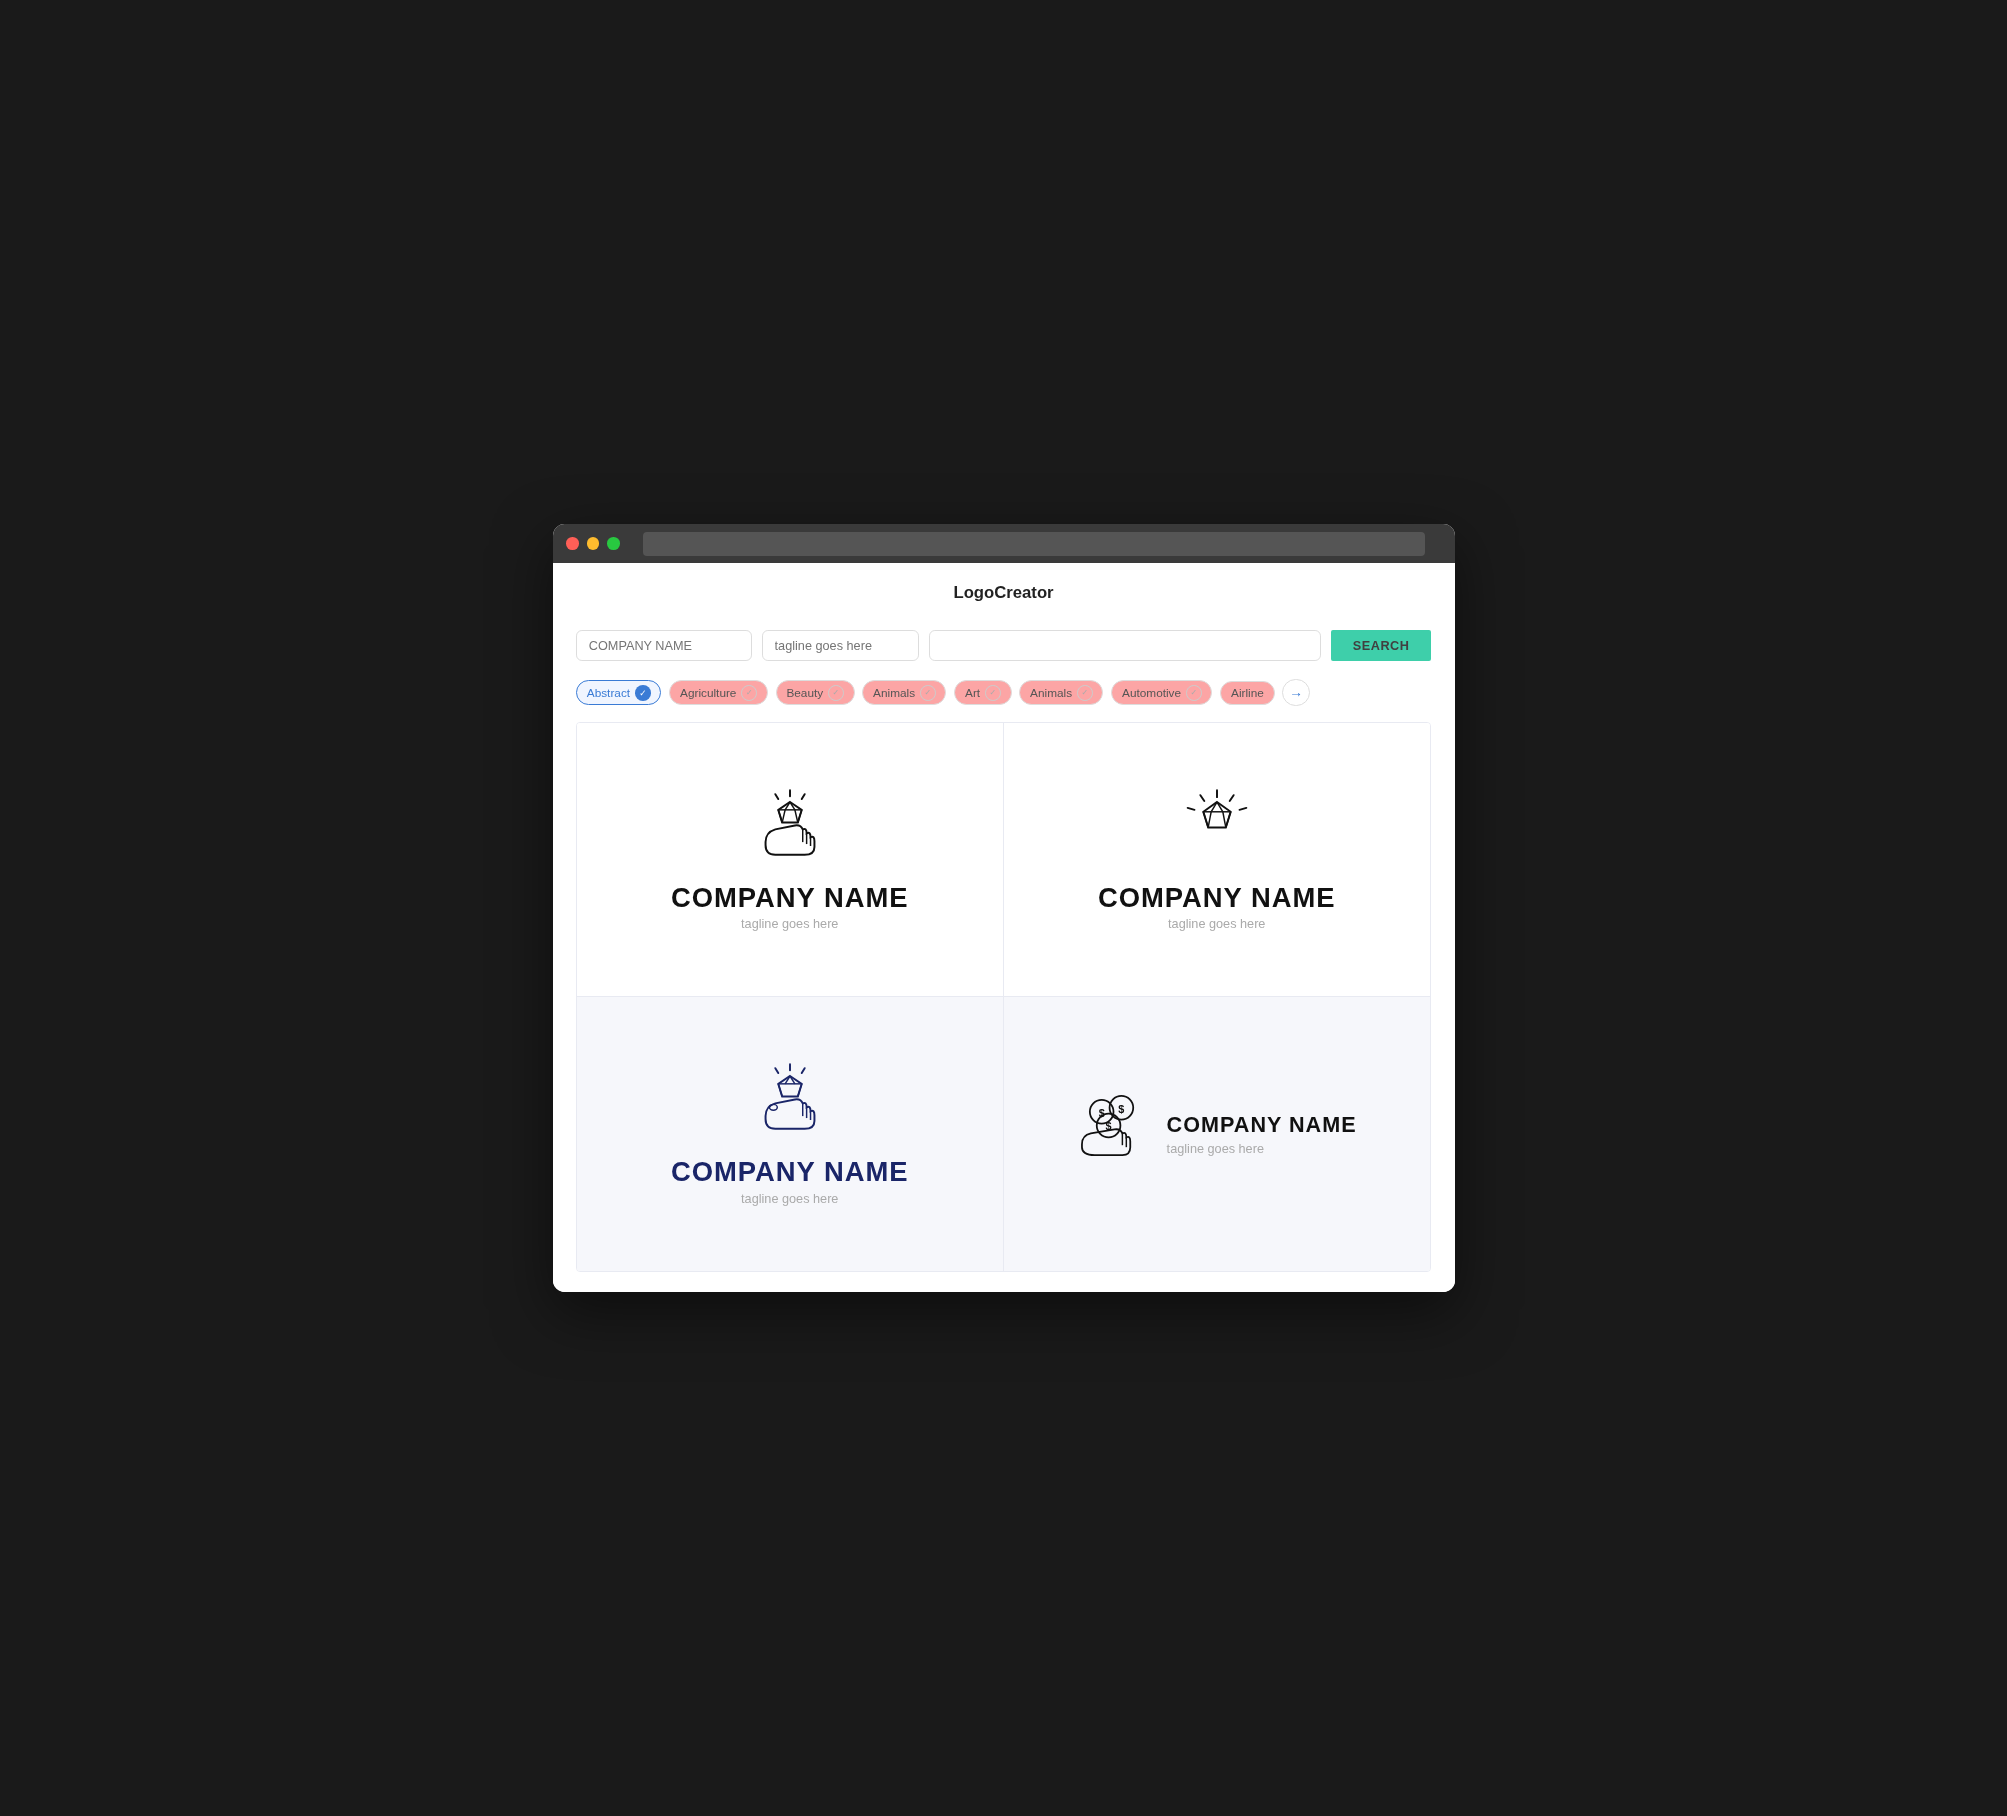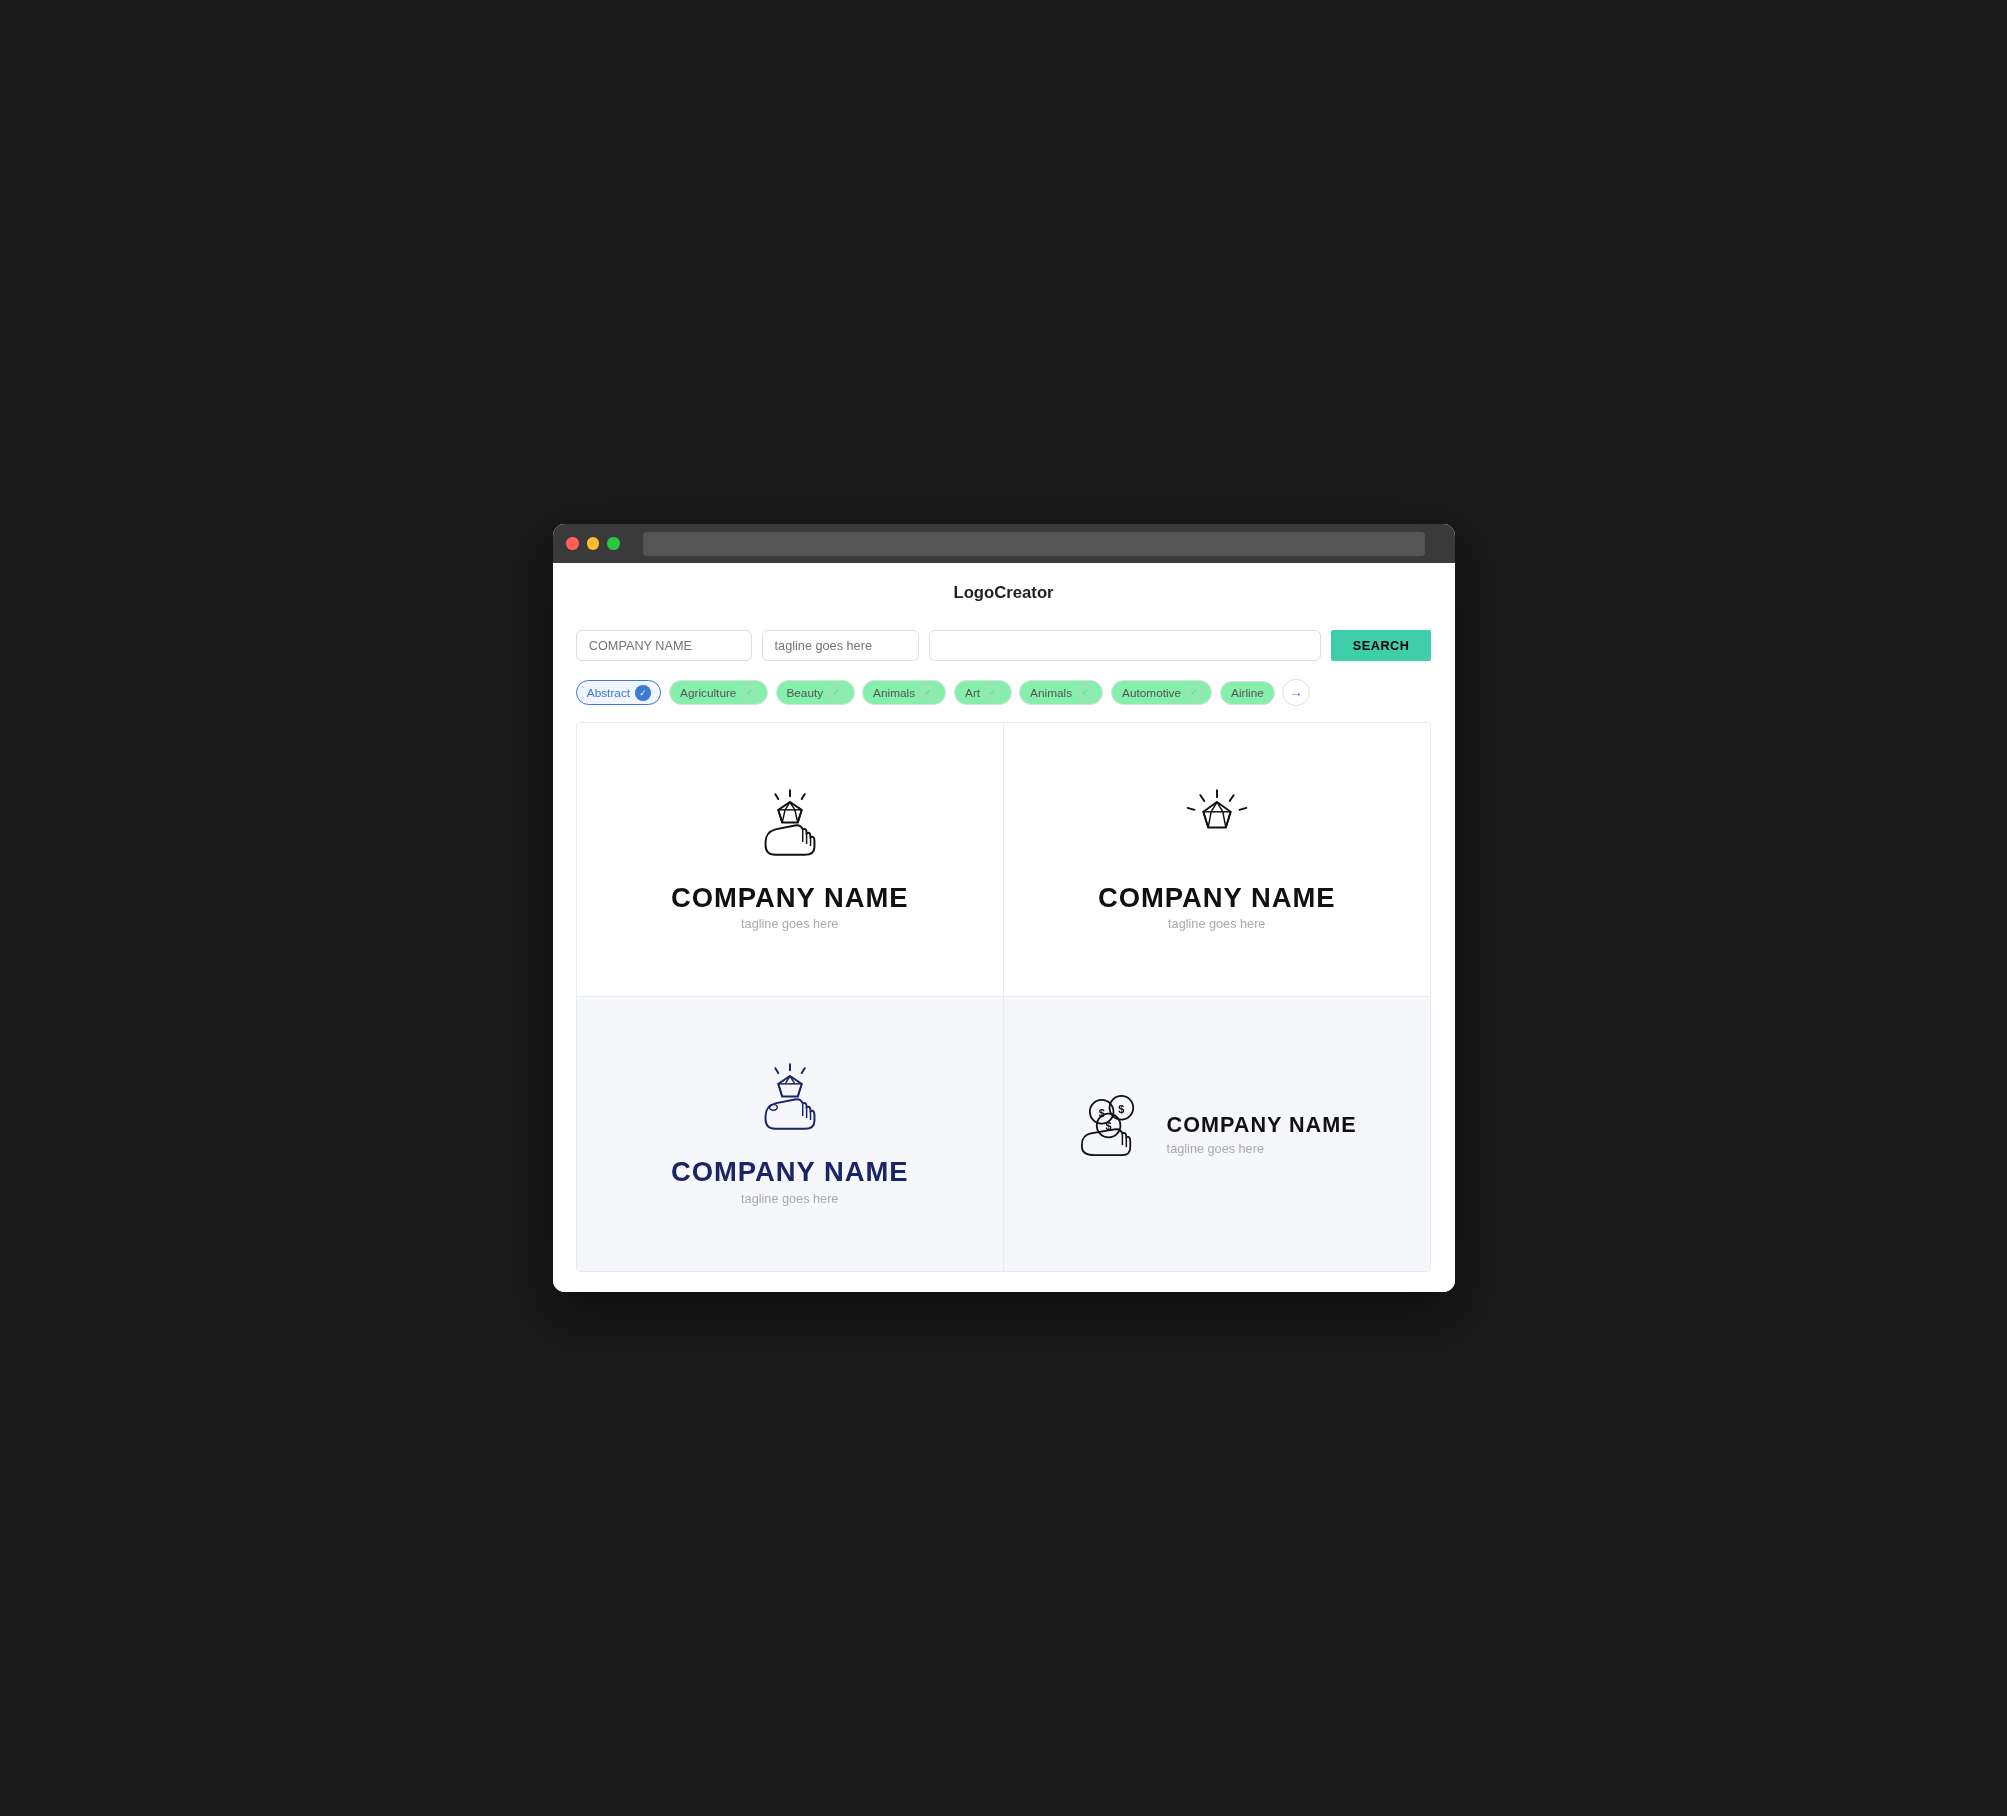--- a/index.html
+++ b/index.html
@@ -81,21 +81,21 @@
     .search-input.tagline {
       width: 157px;
     }
 
     .search-input.keyword {
       flex: 1;
     }
 
     .search-btn {
       background: #3ecfaa;
-      color: #000000;
+      color: #404040;
       border: none;
       border-radius: 2px;
       padding: 8.8px 21.6px;
       font-size: 12.7px;
       font-weight: 700;
       letter-spacing: 0.5px;
       cursor: pointer;
       white-space: nowrap;
     }
 
@@ -112,21 +112,21 @@
       display: flex;
       align-items: center;
       gap: 4.9px;
       border: 1.5px solid #ddd;
       border-radius: 19.6px;
       padding: 3.9px 9.8px;
       font-size: 11.8px;
       color: #555;
       cursor: pointer;
       white-space: nowrap;
-      background: #86efac;
+      background: #fca5a5;
     }
 
     .filter-chip.active {
       border-color: #3a7bd5;
       color: #3a7bd5;
       background: #f0f5ff;
       text-align: right;
     }
 
     .filter-chip .check-icon {

